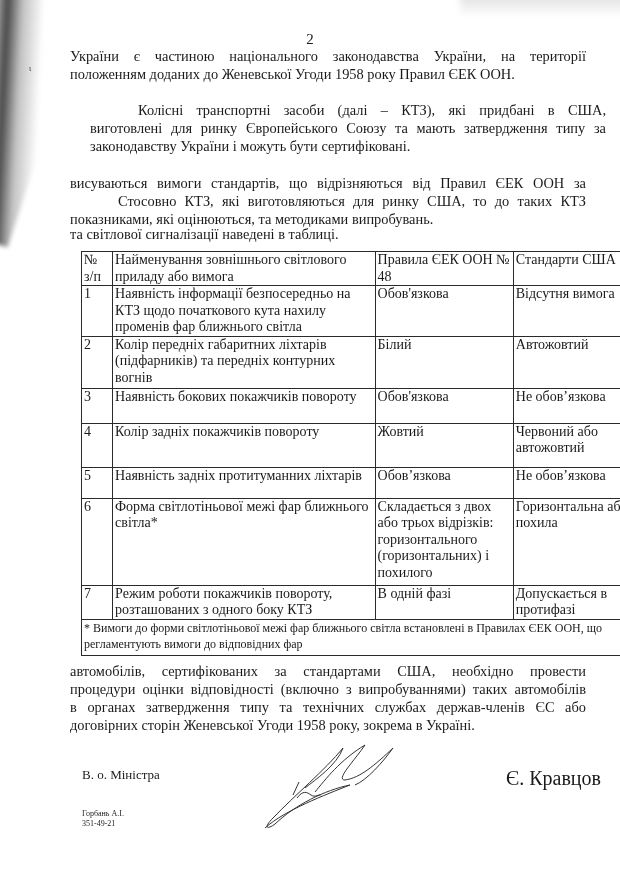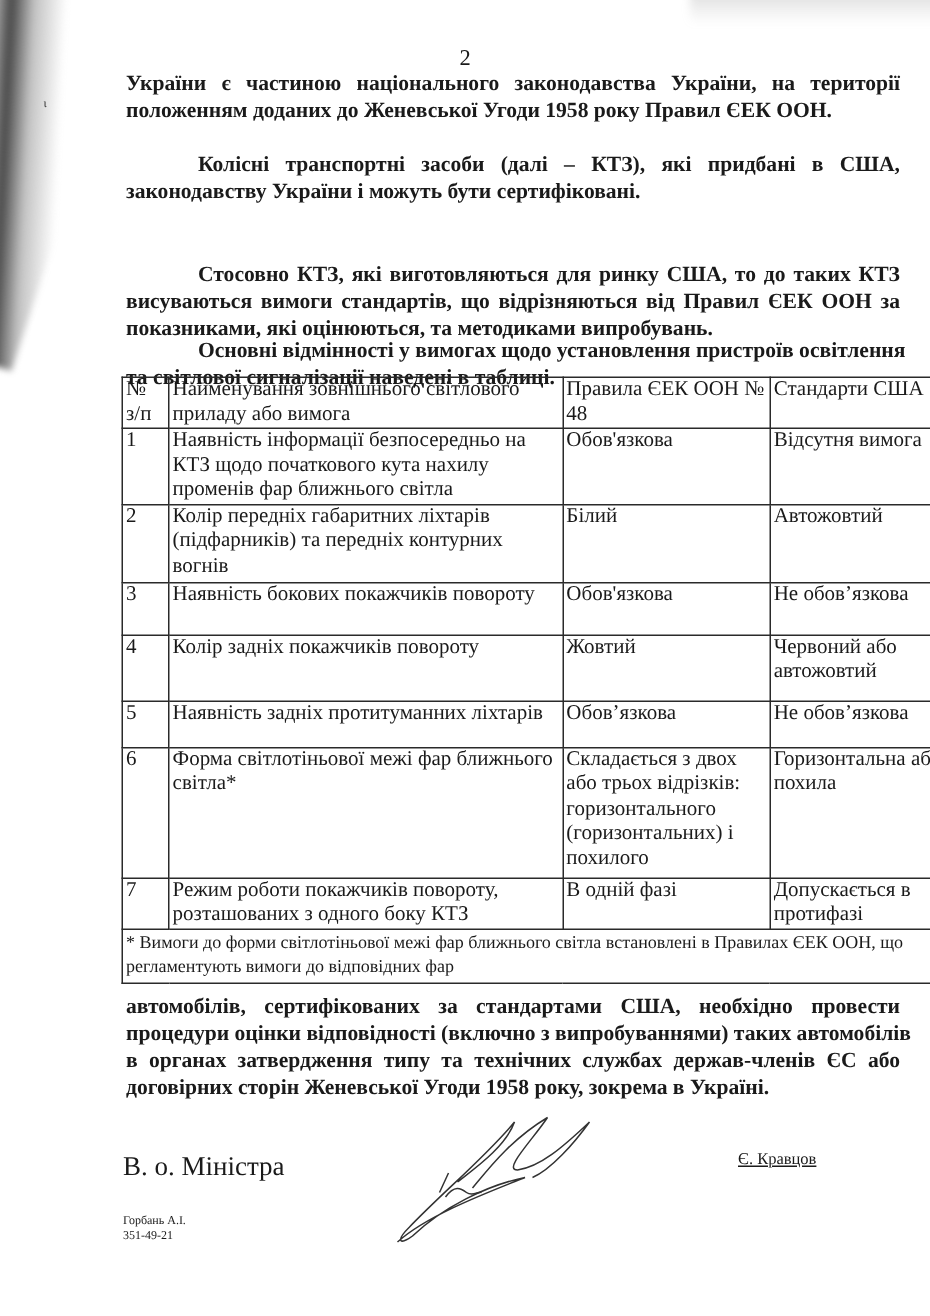--- a/index.html
+++ b/index.html
@@ -13,22 +13,22 @@
     transform:rotate(18deg); filter:blur(2px);
   }
   .shadow-top-right {
     position:absolute; right:-10px; top:-8px; width:170px; height:24px;
     background:linear-gradient(180deg, rgba(150,150,150,0.35), rgba(255,255,255,0));
     filter:blur(3px);
   }
   .speck { position:absolute; left:29px; top:64px; font-size:8px; color:#333; }
   .page-num { position:absolute; top:31px; left:0; width:620px; text-align:center; font-size:15px; }
   .para {
-    position:absolute; left:84px; width:516px; font-size:14.4px; line-height:18px;
-    text-align:justify; text-align-last:auto; margin:0;font-weight:bold;
+    position:absolute; left:70px; width:516px; font-size:14.4px; line-height:18px;
+    text-align:justify; text-align-last:auto; margin:0;
   }
   .para .ln { display:block; text-align:justify; text-align-last:justify; height:18px; white-space:nowrap; }
   .para .ln.last { text-align-last:left; }
   .indent { padding-left:48px; }
 
   table.cmp {
     position:absolute; left:81px; top:251px; width:556px; border-collapse:collapse;
     font-size:14px; line-height:16.5px;
   }
   table.cmp td { border:1.3px solid #2a2a2a; vertical-align:top; padding:0 2px; }
@@ -39,52 +39,52 @@
   .r-head td { height:32px; }
   .r1 td { height:48px; }
   .r2 td { height:51px; }
   .r3 td { height:34px; }
   .r4 td { height:43px; }
   .r5 td { height:30px; }
   .r6 td { height:86px; }
   .r7 td { height:31px; }
   .r-note td { height:35px; font-size:12px; }
 
-  .sig-left { position:absolute; left:82px; top:767px; font-size:18px;text-align:right; }
-  .sig-right { position:absolute; left:492px; top:767px; font-size:11px;text-decoration:underline; }
+  .sig-left { position:absolute; left:82px; top:767px; font-size:13px;text-align:right; }
+  .sig-right { position:absolute; left:506px; top:767px; font-size:20px; }
   .exec { position:absolute; left:82px; top:809px; font-size:8px; line-height:10px; }
   .signature { position:absolute; left:255px; top:740px; width:150px; height:90px; }
 </style>
 </head>
 <body>
 
 <div class="shadow-left"></div>
 <div class="shadow-top-right"></div>
 <div class="speck">ι</div>
 
 <div class="page-num">2</div>
 
 <div class="para" style="top:47px;">
   <span class="ln">України є частиною національного законодавства України, на території</span>
   <span class="ln last">положенням доданих до Женевської Угоди 1958 року Правил ЄЕК ООН.</span>
 </div>
 
-<div class="para" style="top:101px;">
+<div class="para" style="top:101px;margin-left:20px;">
   <span class="ln indent">Колісні транспортні засоби (далі – КТЗ), які придбані в США,</span>
+  <span class="ln">виготовлені для ринку Європейського Союзу та мають затвердження типу за</span>
   <span class="ln last">законодавству України і можуть бути сертифіковані.</span>
 </div>
 
 <div class="para" style="top:174px;">
+  <span class="ln">висуваються вимоги стандартів, що відрізняються від Правил ЄЕК ООН за</span>
   <span class="ln indent">Стосовно КТЗ, які виготовляються для ринку США, то до таких КТЗ</span>
-  <span class="ln">висуваються вимоги стандартів, що відрізняються від Правил ЄЕК ООН за</span>
   <span class="ln last">показниками, які оцінюються, та методиками випробувань.</span>
 </div>
 
 <div class="para" style="top:225px;">
-  <span class="ln indent">Основні відмінності у вимогах щодо установлення пристроїв освітлення</span>
   <span class="ln last">та світлової сигналізації наведені в таблиці.</span>
 </div>
 
 <table class="cmp">
   <colgroup>
       <col class="c1">
       <col class="c2">
       <col class="c3">
       <col class="c4">
     </colgroup>

